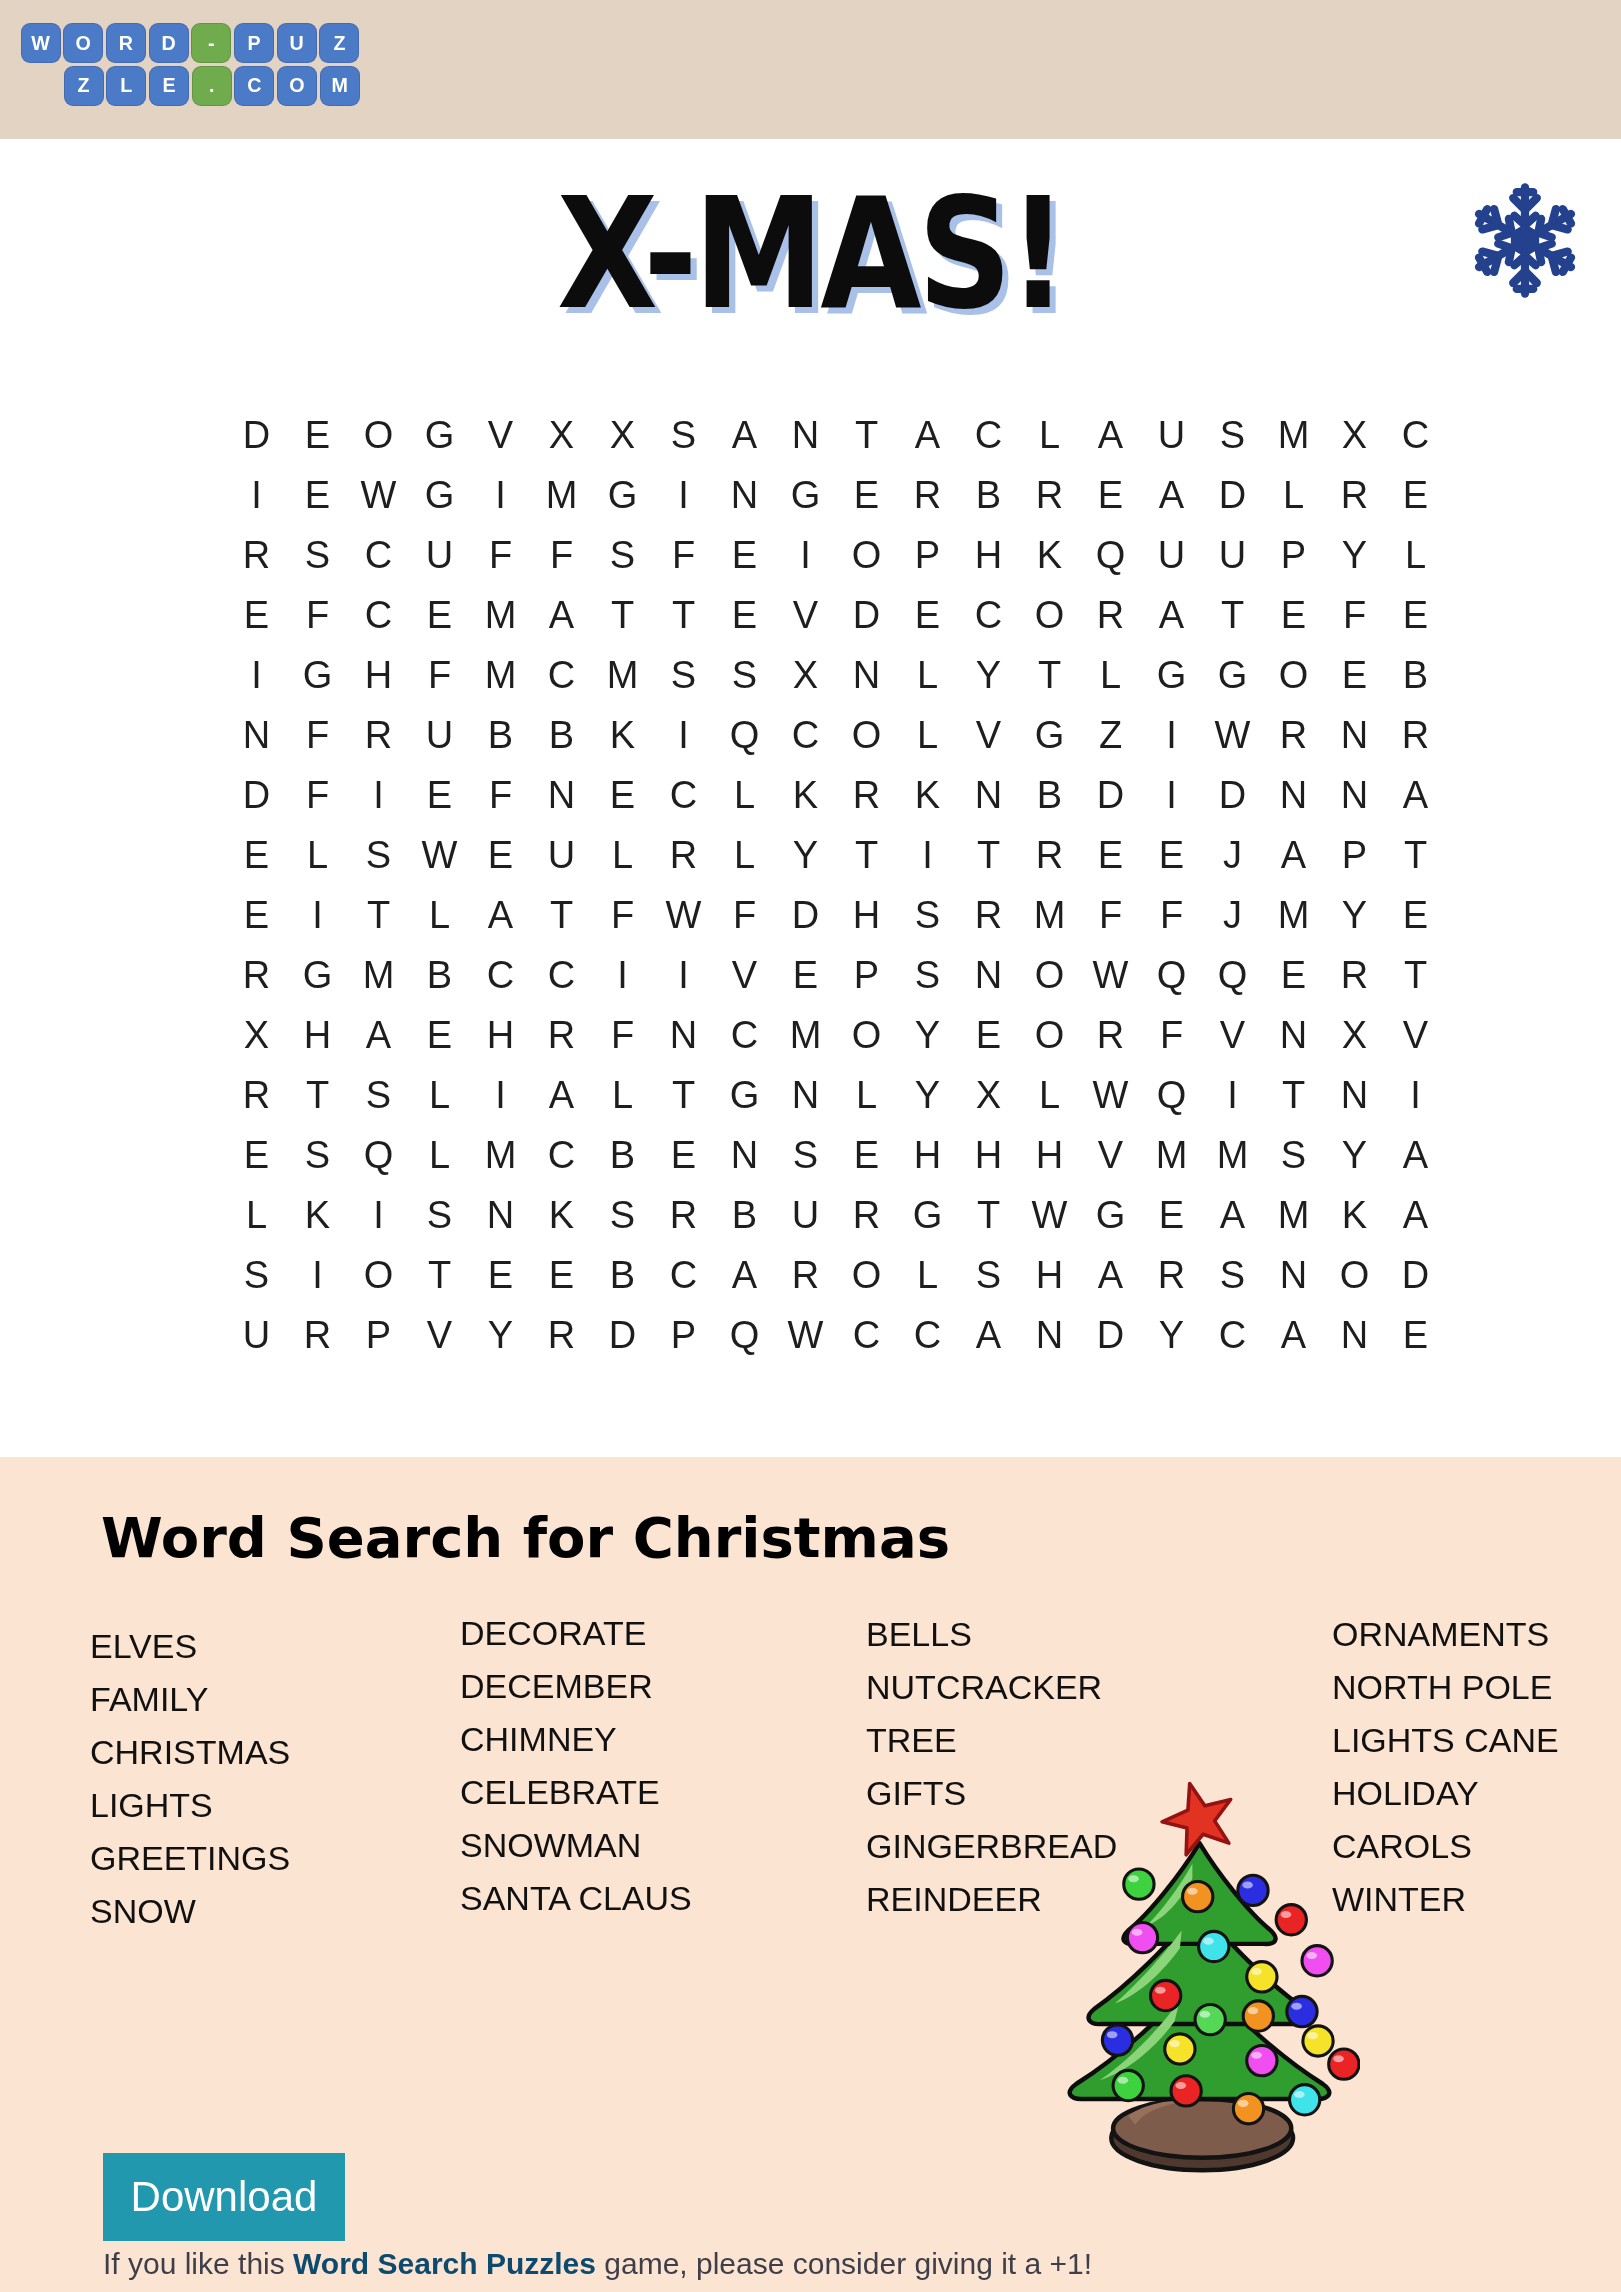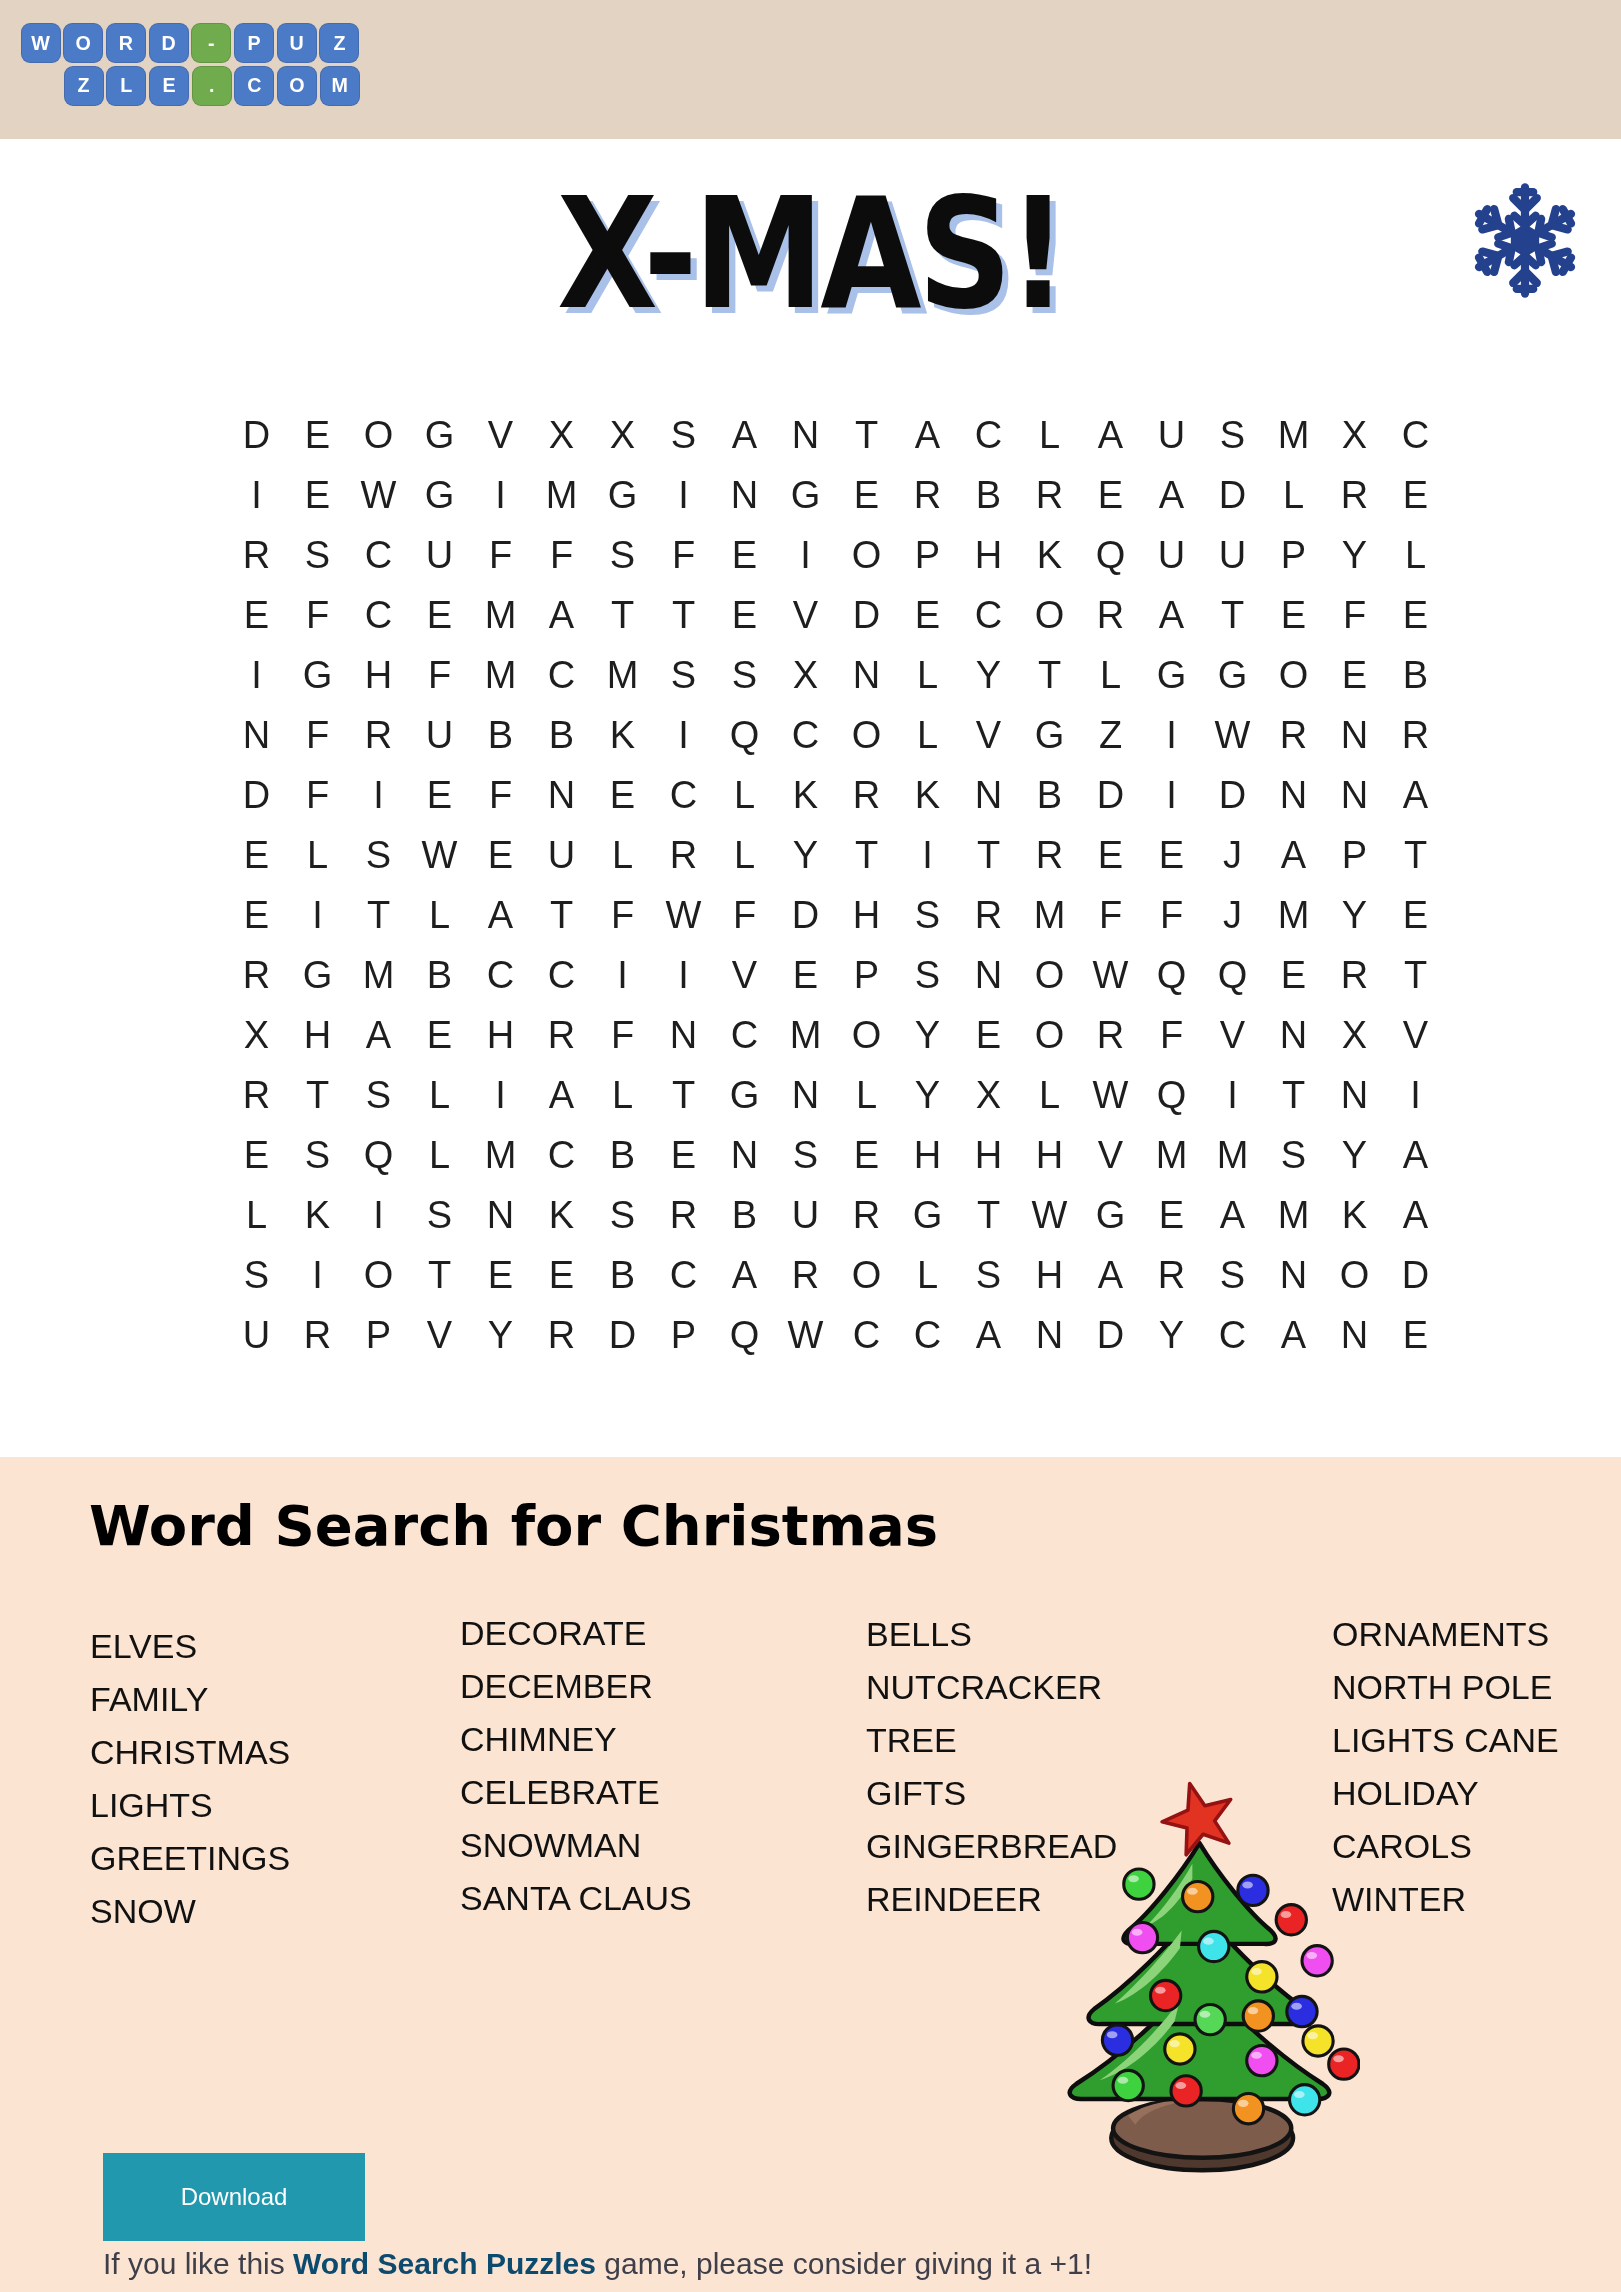--- a/index.html
+++ b/index.html
@@ -22,33 +22,33 @@
          color:#0c0c0c;transform:scaleX(.85);text-shadow:7.2px 6.3px 0 var(--title-shadow);}
   .snowflake{position:absolute;left:1466px;top:179px;}
 
   .grid{position:absolute;left:226px;top:405px;display:grid;
         grid-template-columns:repeat(20,61px);grid-auto-rows:60px;}
   .cell{display:flex;align-items:center;justify-content:center;
         font-size:38px;color:#1e1e1e;}
 
   
   .word-section{position:absolute;left:0;top:1457px;width:1621px;height:836px;background:var(--section-bg);}
-  .section-heading{position:absolute;left:89px;top:36px;margin:0;
+  .section-heading{position:absolute;left:89px;top:36px;margin:12px;
         font-family:"DejaVu Sans",sans-serif;font-weight:bold;font-size:56px;color:#000;}
   .word-col{position:absolute;}
   .word-col.c0{left:90px;top:163px;}
   .word-col.c1{left:436px;top:150px;margin-left:24px;}
   .word-col.c2{left:866px;top:151px;}
   .word-col.c3{left:1332px;top:151px;}
   .word{font-size:34px;line-height:53px;color:#111;white-space:nowrap;}
 
   .tree{position:absolute;left:1039px;top:322px;}
 
-  .download-btn{position:absolute;left:103px;top:696px;width:262px;height:88px;
-        background:var(--button-teal);border:none;color:#fff;font-size:24px;
+  .download-btn{position:absolute;left:103px;top:696px;width:242px;height:88px;
+        background:var(--button-teal);border:none;color:#fff;font-size:42px;
         font-family:"Liberation Sans",sans-serif;cursor:pointer;}
   .footer-note{position:absolute;left:103px;top:790px;margin:0;font-size:30px;color:#3f3f49;}
   .footer-note strong{color:#0c4a6e;}
 </style>
 </head>
 <body>
 
 <div class="page">
 
   <header class="site-header">

